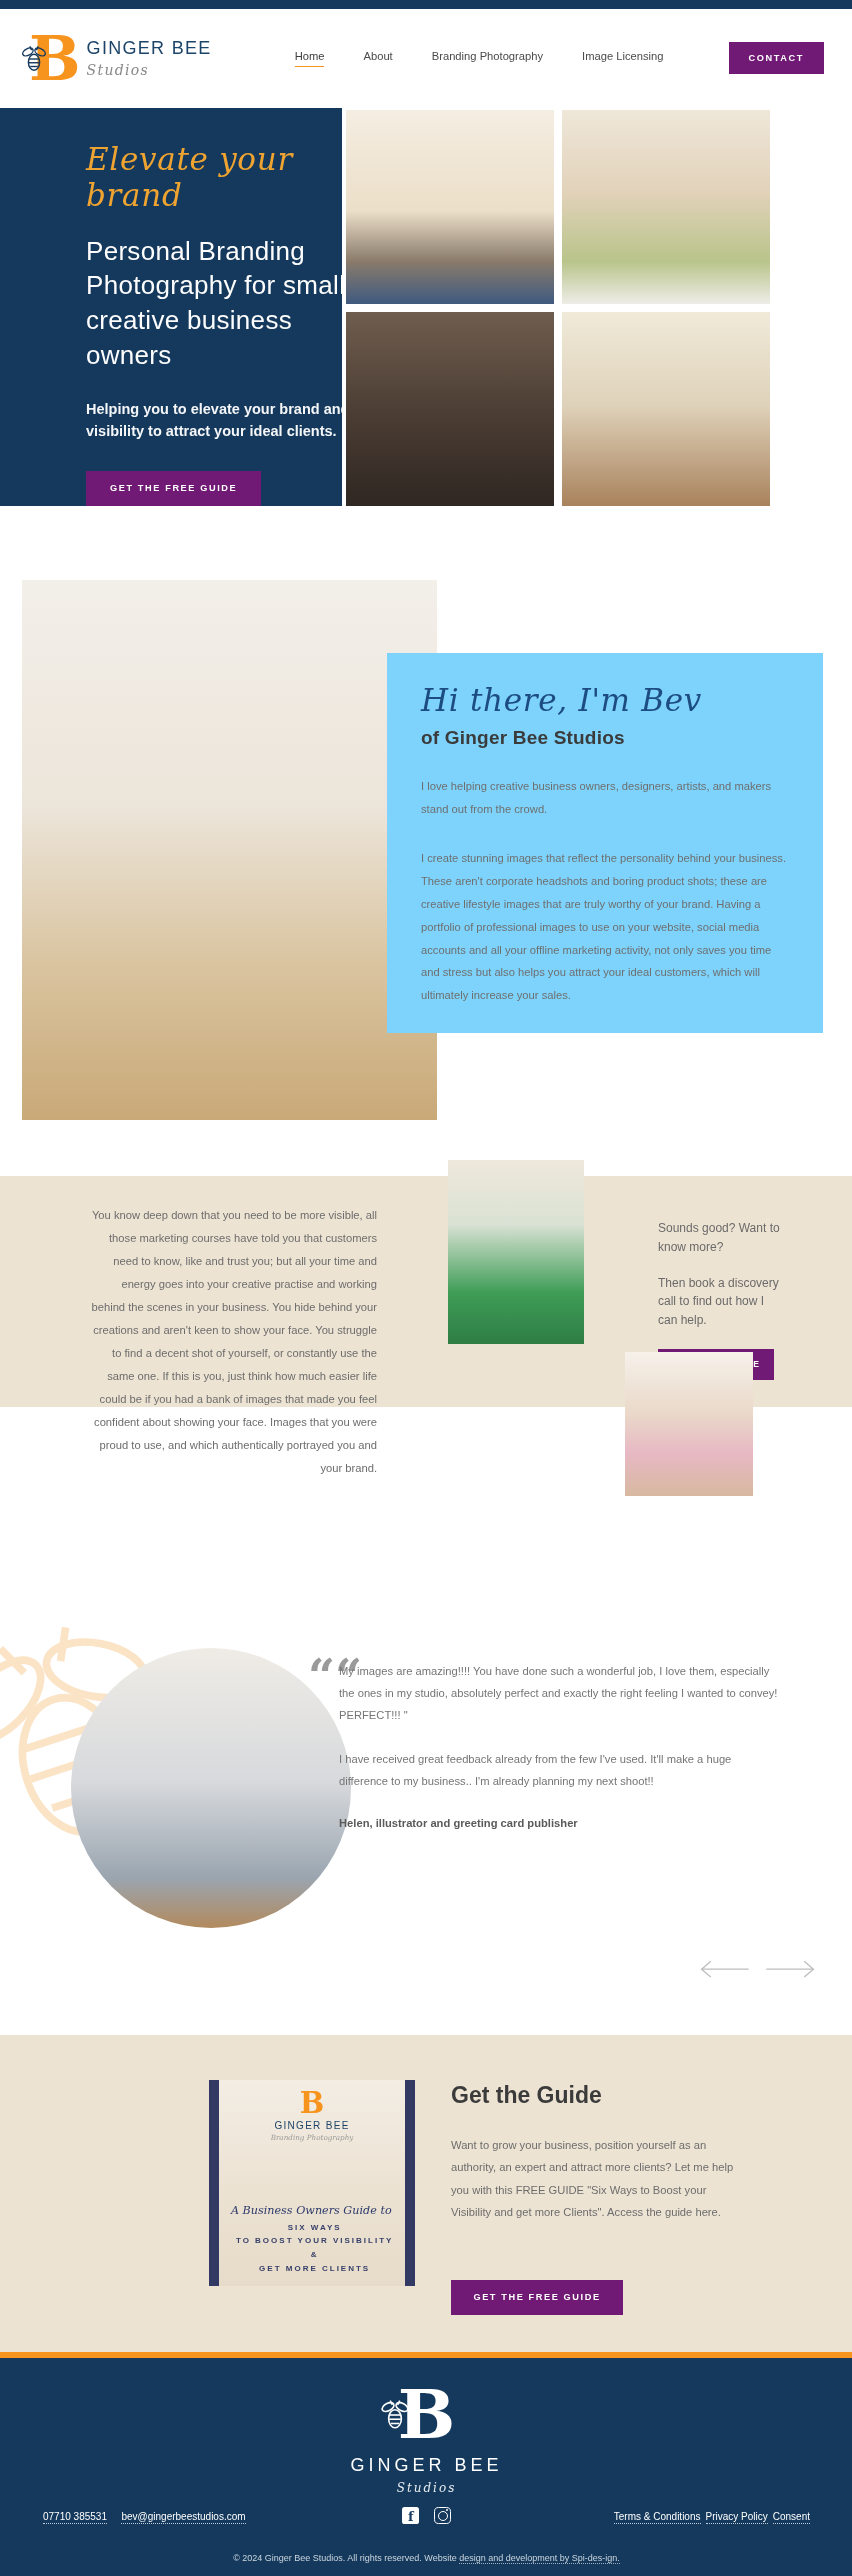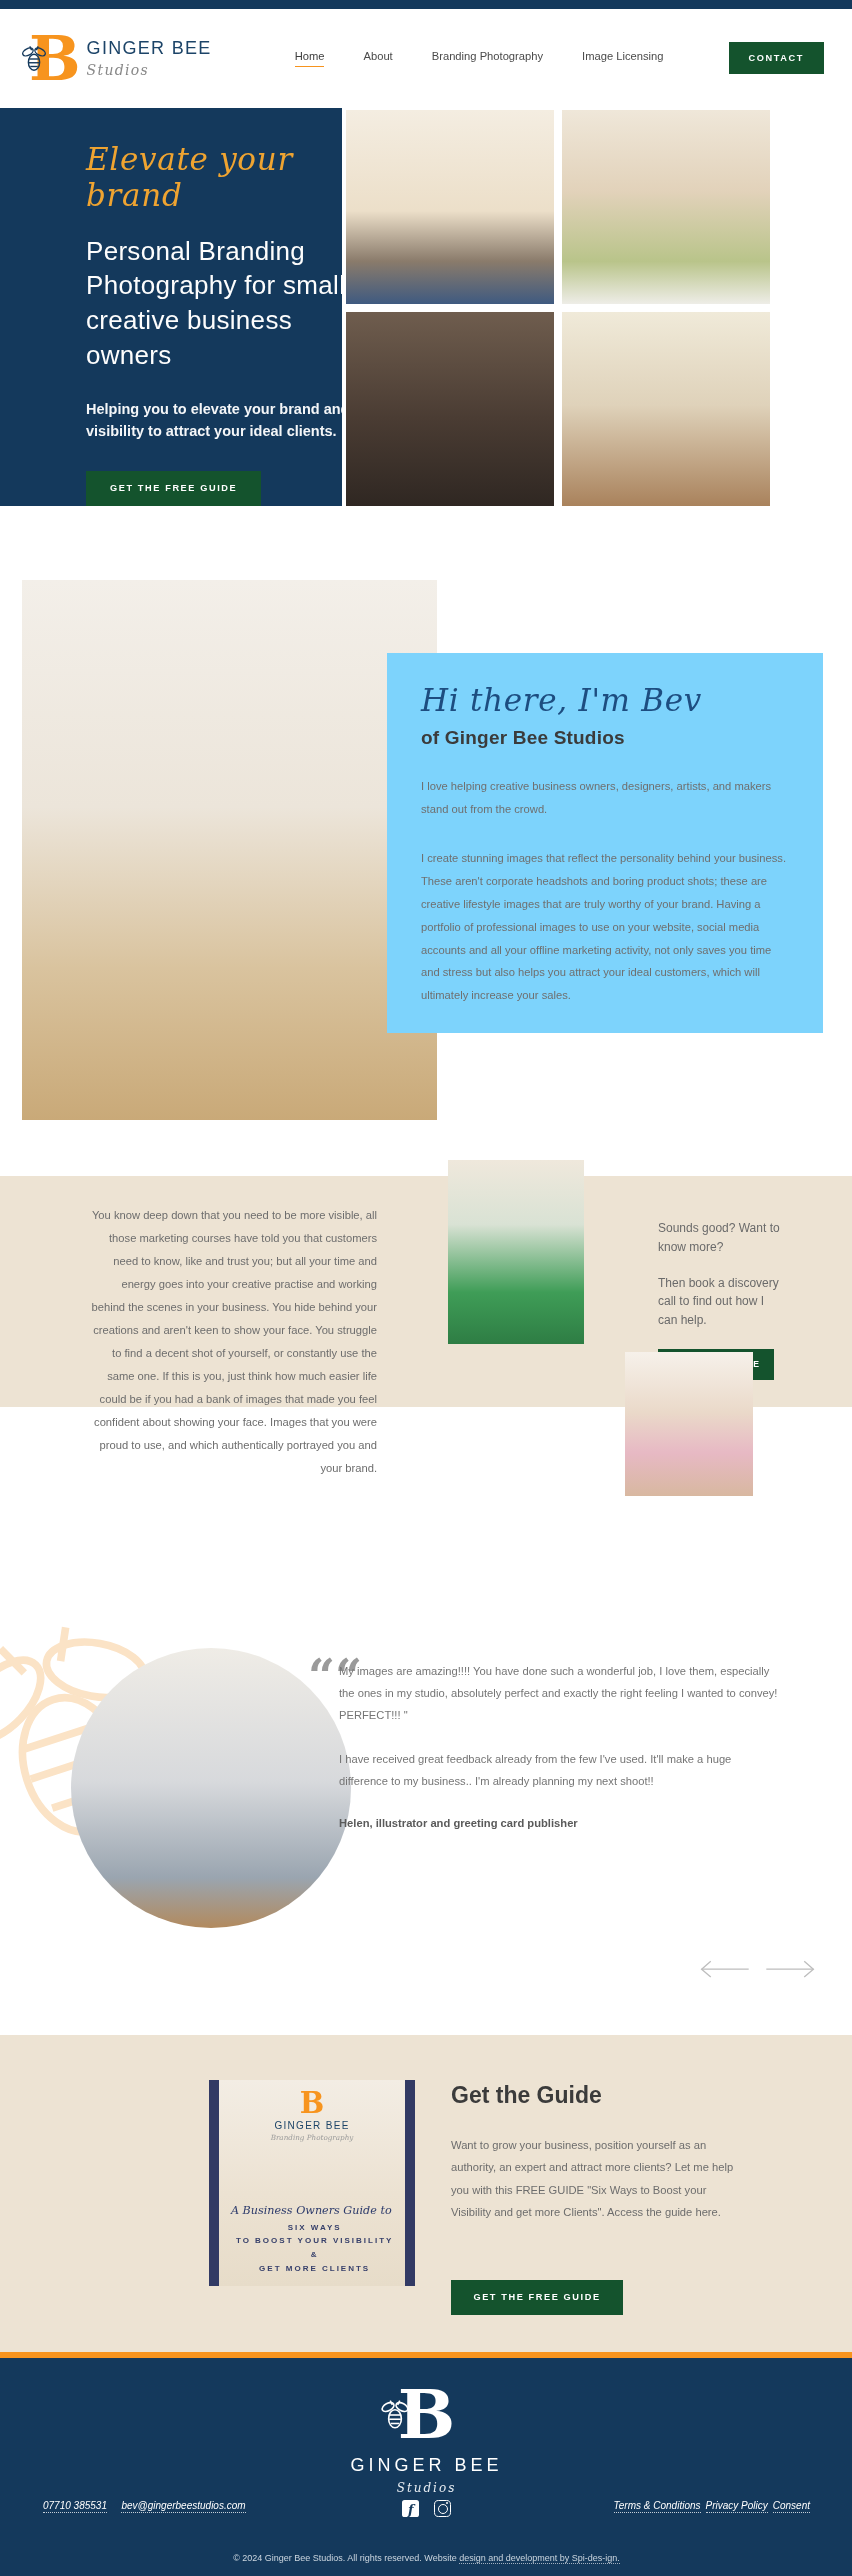--- a/index.html
+++ b/index.html
@@ -22,21 +22,21 @@
     color:#f7941e; display:block; text-align:center;
   }
   .logo-bee { position:absolute; left:-10.5px; top:17px; width:30px; height:30px; color:#14395c; }
   .logo-text { margin-left:6.6px; }
   .logo-name { color:#1c4468; font-size:18px; letter-spacing:1.3px; font-weight:400; }
   .logo-sub { color:#888; font-size:14px; margin-top:2.6px; letter-spacing:1.3px; }
   nav { margin-left:auto; display:flex; align-items:center; gap:39px; }
   .nav-link { font-size:11.2px; color:#4a4a4a; text-decoration:none; padding-bottom:4px; cursor:pointer; }
   .nav-link.active { color:#3c3c3c; border-bottom:1.3px solid #f7941e; }
   .btn {
-    display:inline-block; background:#14532d; color:#fff; border:none; cursor:pointer;
+    display:inline-block; background:#701a75; color:#fff; border:none; cursor:pointer;
     font-family:"Liberation Sans", sans-serif; font-weight:bold; letter-spacing:1.6px;
     font-size:9.2px; text-align:center;
   }
   .contact-btn { margin-left:26px; padding:11.2px 20px; }
 
   
   .hero { display:flex; height:398px; }
   .hero-left {
     width:342px; background:#14395c; padding:33px 0 0 86px; flex:none;
   }
@@ -122,21 +122,21 @@
   .guide-cta { position:absolute; left:451px; top:245px; padding:12.5px 22.4px; }
 
   
   footer { border-top:6.6px solid #f7941e; background:#14395c; height:224px; position:relative; color:#fff; }
   .f-logo { position:absolute; left:0; right:0; top:22.4px; text-align:center; }
   .f-mark { position:relative; display:inline-block; }
   .f-b { font-family:"DejaVu Serif", serif; font-weight:bold; font-size:68px; line-height:1; color:#fff; }
   .f-bee { position:absolute; left:-20px; top:18.4px; width:34px; height:34px; color:#fff; }
   .f-name { color:#fff; font-size:18px; letter-spacing:4px; margin-top:6.6px; }
   .f-sub { color:#e8edf2; font-size:12px; margin-top:5.3px; letter-spacing:2px; }
-  .f-row { position:absolute; left:43px; right:43px; top:142px; display:flex; align-items:flex-start;font-style:italic; }
+  .f-row { position:absolute; left:43px; right:43px; top:153px; display:flex; align-items:flex-end; }
   .f-link { color:#fff; font-size:10px; text-decoration:none; border-bottom:0.7px dotted rgba(255,255,255,.75); padding-bottom:1.3px; cursor:pointer; }
   .f-contacts { display:flex; gap:14.5px; }
   .f-social { position:absolute; left:0; right:0; display:flex; gap:14.5px; justify-content:center; }
   .fb-icon { width:17px; height:17px; background:#fff; border-radius:2.6px; color:#14395c; font-family:"DejaVu Serif", serif;
              font-weight:bold; font-size:13px; display:flex; align-items:flex-end; justify-content:center; cursor:pointer; }
   .ig-icon { width:17px; height:17px; border:1.3px solid #fff; border-radius:4.6px; position:relative; cursor:pointer; }
   .ig-icon::before { content:""; position:absolute; left:3.3px; top:3.3px; width:8px; height:8px; border:1.3px solid #fff; border-radius:50%; }
   .ig-icon::after { content:""; position:absolute; right:1.3px; top:1.3px; width:2px; height:2px; background:#fff; border-radius:50%; }
   .f-policy { margin-left:auto; display:flex; gap:5px; }
   .f-copy { position:absolute; left:0; right:0; top:195px; text-align:center; color:#ccd6df; font-size:9px; }

